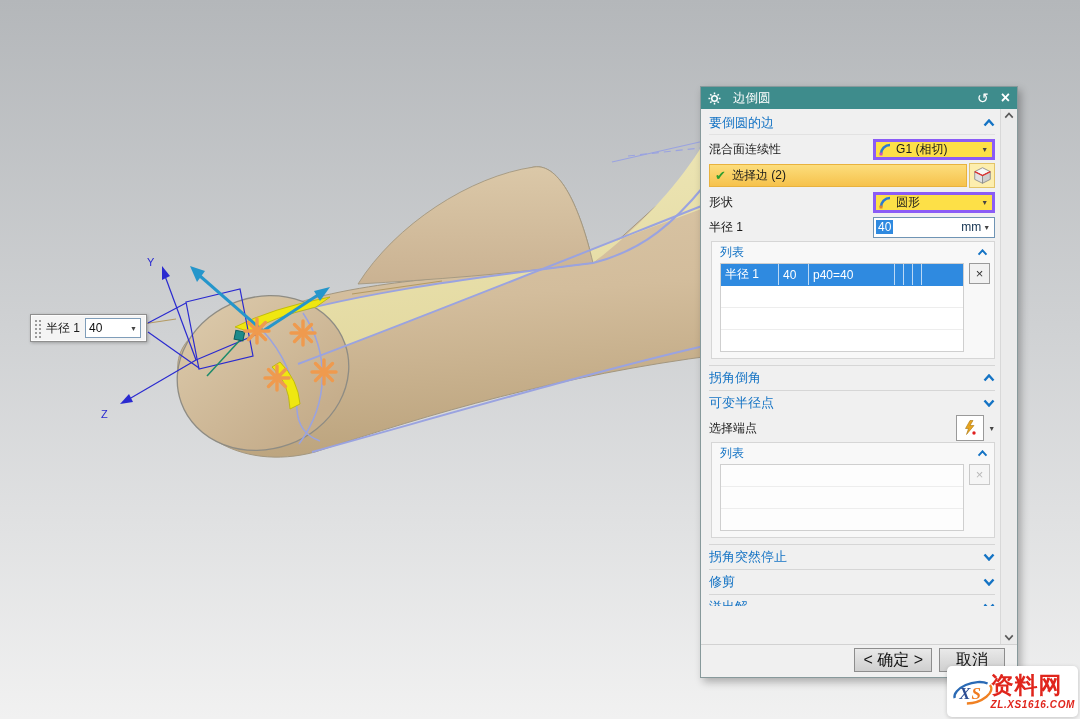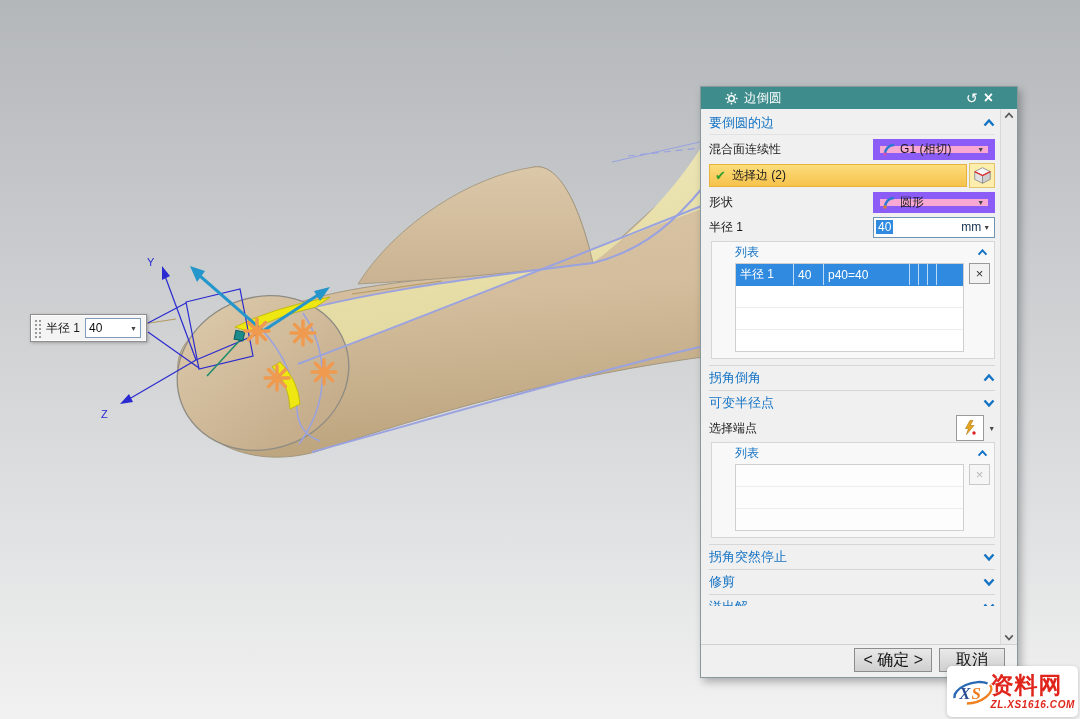--- a/index.html
+++ b/index.html
@@ -23,49 +23,49 @@
   .fi-label{font-size:12px;color:#1c1c1c;white-space:nowrap;}
   .fi-box{width:56px;height:20px;background:#fff;border:1px solid #7f9db9;box-sizing:border-box;
     display:flex;align-items:center;justify-content:space-between;padding:0 3px;font-size:12px;color:#111;}
   .caret{font-size:7px;color:#444;line-height:1;}
   
   .dialog{
     position:absolute;left:700px;top:86px;width:318px;height:592px;box-sizing:border-box;
     background:#f0f0f0;border:1px solid #87999b;box-shadow:3px 4px 8px rgba(0,0,0,.28);
     display:flex;flex-direction:column;z-index:10;font-size:12px;color:#1a1a1a;
   }
-  .titlebar{height:22px;flex:0 0 22px;background:#3e8c8c;color:#fff;display:flex;align-items:center;gap:6px;padding:0 24px;}
+  .titlebar{height:22px;flex:0 0 22px;background:#3e8c8c;color:#fff;display:flex;align-items:center;gap:12px;padding:0 7px;}
   .tb-title{flex:1;font-size:12.5px;}
   .tb-btn{color:#fff;font-size:14px;line-height:1;cursor:default;}
   .dlg-main{flex:1;display:flex;overflow:hidden;}
   .content{width:301px;box-sizing:border-box;padding:1px 5px 0 8px;overflow:hidden;}
   .scrollstrip{width:16px;background:#ebebeb;border-left:1px solid #d8d8d8;display:flex;flex-direction:column;justify-content:space-between;align-items:center;padding:3px 0;}
   .section-hdr{display:flex;align-items:center;justify-content:space-between;height:23px;margin-top:1px;}
   .section-hdr.sep{border-top:1px solid #d6d6d6;}
   .section-hdr.first{border-bottom:1px solid #e2e2e2;}
   .section-title{color:#1473c4;font-size:13px;}
   .chev{flex:0 0 auto;}
   .row{display:flex;align-items:center;justify-content:space-between;margin:3px 0;height:22px;}
   .row-label{font-size:12px;color:#1a1a1a;}
-  .dropdown{width:122px;height:21px;background:#f9a8d4;border:7px solid #8b5cf6;box-sizing:border-box;
+  .dropdown{width:122px;height:21px;background:#fde047;border:3px solid #8b5cf6;box-sizing:border-box;
     display:flex;align-items:center;gap:4px;padding:0 4px 0 3px;font-size:12px;}
   .dd-caret{margin-left:auto;}
   .hl-row{display:flex;align-items:center;margin:3px 0;gap:2px;}
   .select-edge{flex:1;height:23px;background:linear-gradient(#fcdd7c,#f6c24c);border:1px solid #e8b23e;
     display:flex;align-items:center;gap:6px;padding:0 5px;box-sizing:border-box;}
   .check{color:#2f9e2f;font-size:13px;}
   .cube-btn{width:26px;height:25px;background:#fdeeae;border:1px solid #e3c468;box-sizing:border-box;
     display:flex;align-items:center;justify-content:center;}
   .num-input{width:122px;height:21px;background:#fff;border:1px solid #6f94b4;box-sizing:border-box;
     display:flex;align-items:center;gap:2px;padding:0 4px 0 2px;font-size:12px;}
   .sel-val{background:#2f8ae0;color:#fff;padding:0 2px;}
   .unit{margin-left:auto;color:#13314f;}
   .add-btn{width:23px;height:20px;background:#cfe4f8;border:1px solid #7aabdb;box-sizing:border-box;
     display:flex;align-items:center;justify-content:center;}
-  .groupbox{border:1px solid #d6d6d6;background:#f8f8f8;margin:2px 0 6px 2px;padding:1px 4px 6px 23px;}
+  .groupbox{border:1px solid #d6d6d6;background:#f8f8f8;margin:2px 0 6px 2px;padding:1px 4px 6px 8px;}
   .group-hdr{display:flex;align-items:center;justify-content:space-between;height:19px;padding-right:2px;}
   .group-title{color:#1473c4;font-size:12px;}
   .list-wrap{display:flex;gap:5px;margin-top:1px;}
   .list{flex:1;background:#fff;border:1px solid #cfcfcf;}
   .list-row{height:21px;display:flex;align-items:stretch;border-bottom:1px solid #ededed;font-size:12px;}
   .list-row.selected{background:#2f8ae0;color:#fff;border-bottom:1px solid #2f8ae0;}
   .cell{border-right:1px solid #dcdcdc;display:flex;align-items:center;padding:0 4px;box-sizing:border-box;white-space:nowrap;overflow:hidden;}
   .selected .cell{border-right:1px solid #bcd9f5;}
   .x-btn{width:21px;height:21px;background:#f1f1f1;border:1px solid #9a9a9a;box-sizing:border-box;
     display:flex;align-items:center;justify-content:center;font-size:13px;color:#333;line-height:1;}

